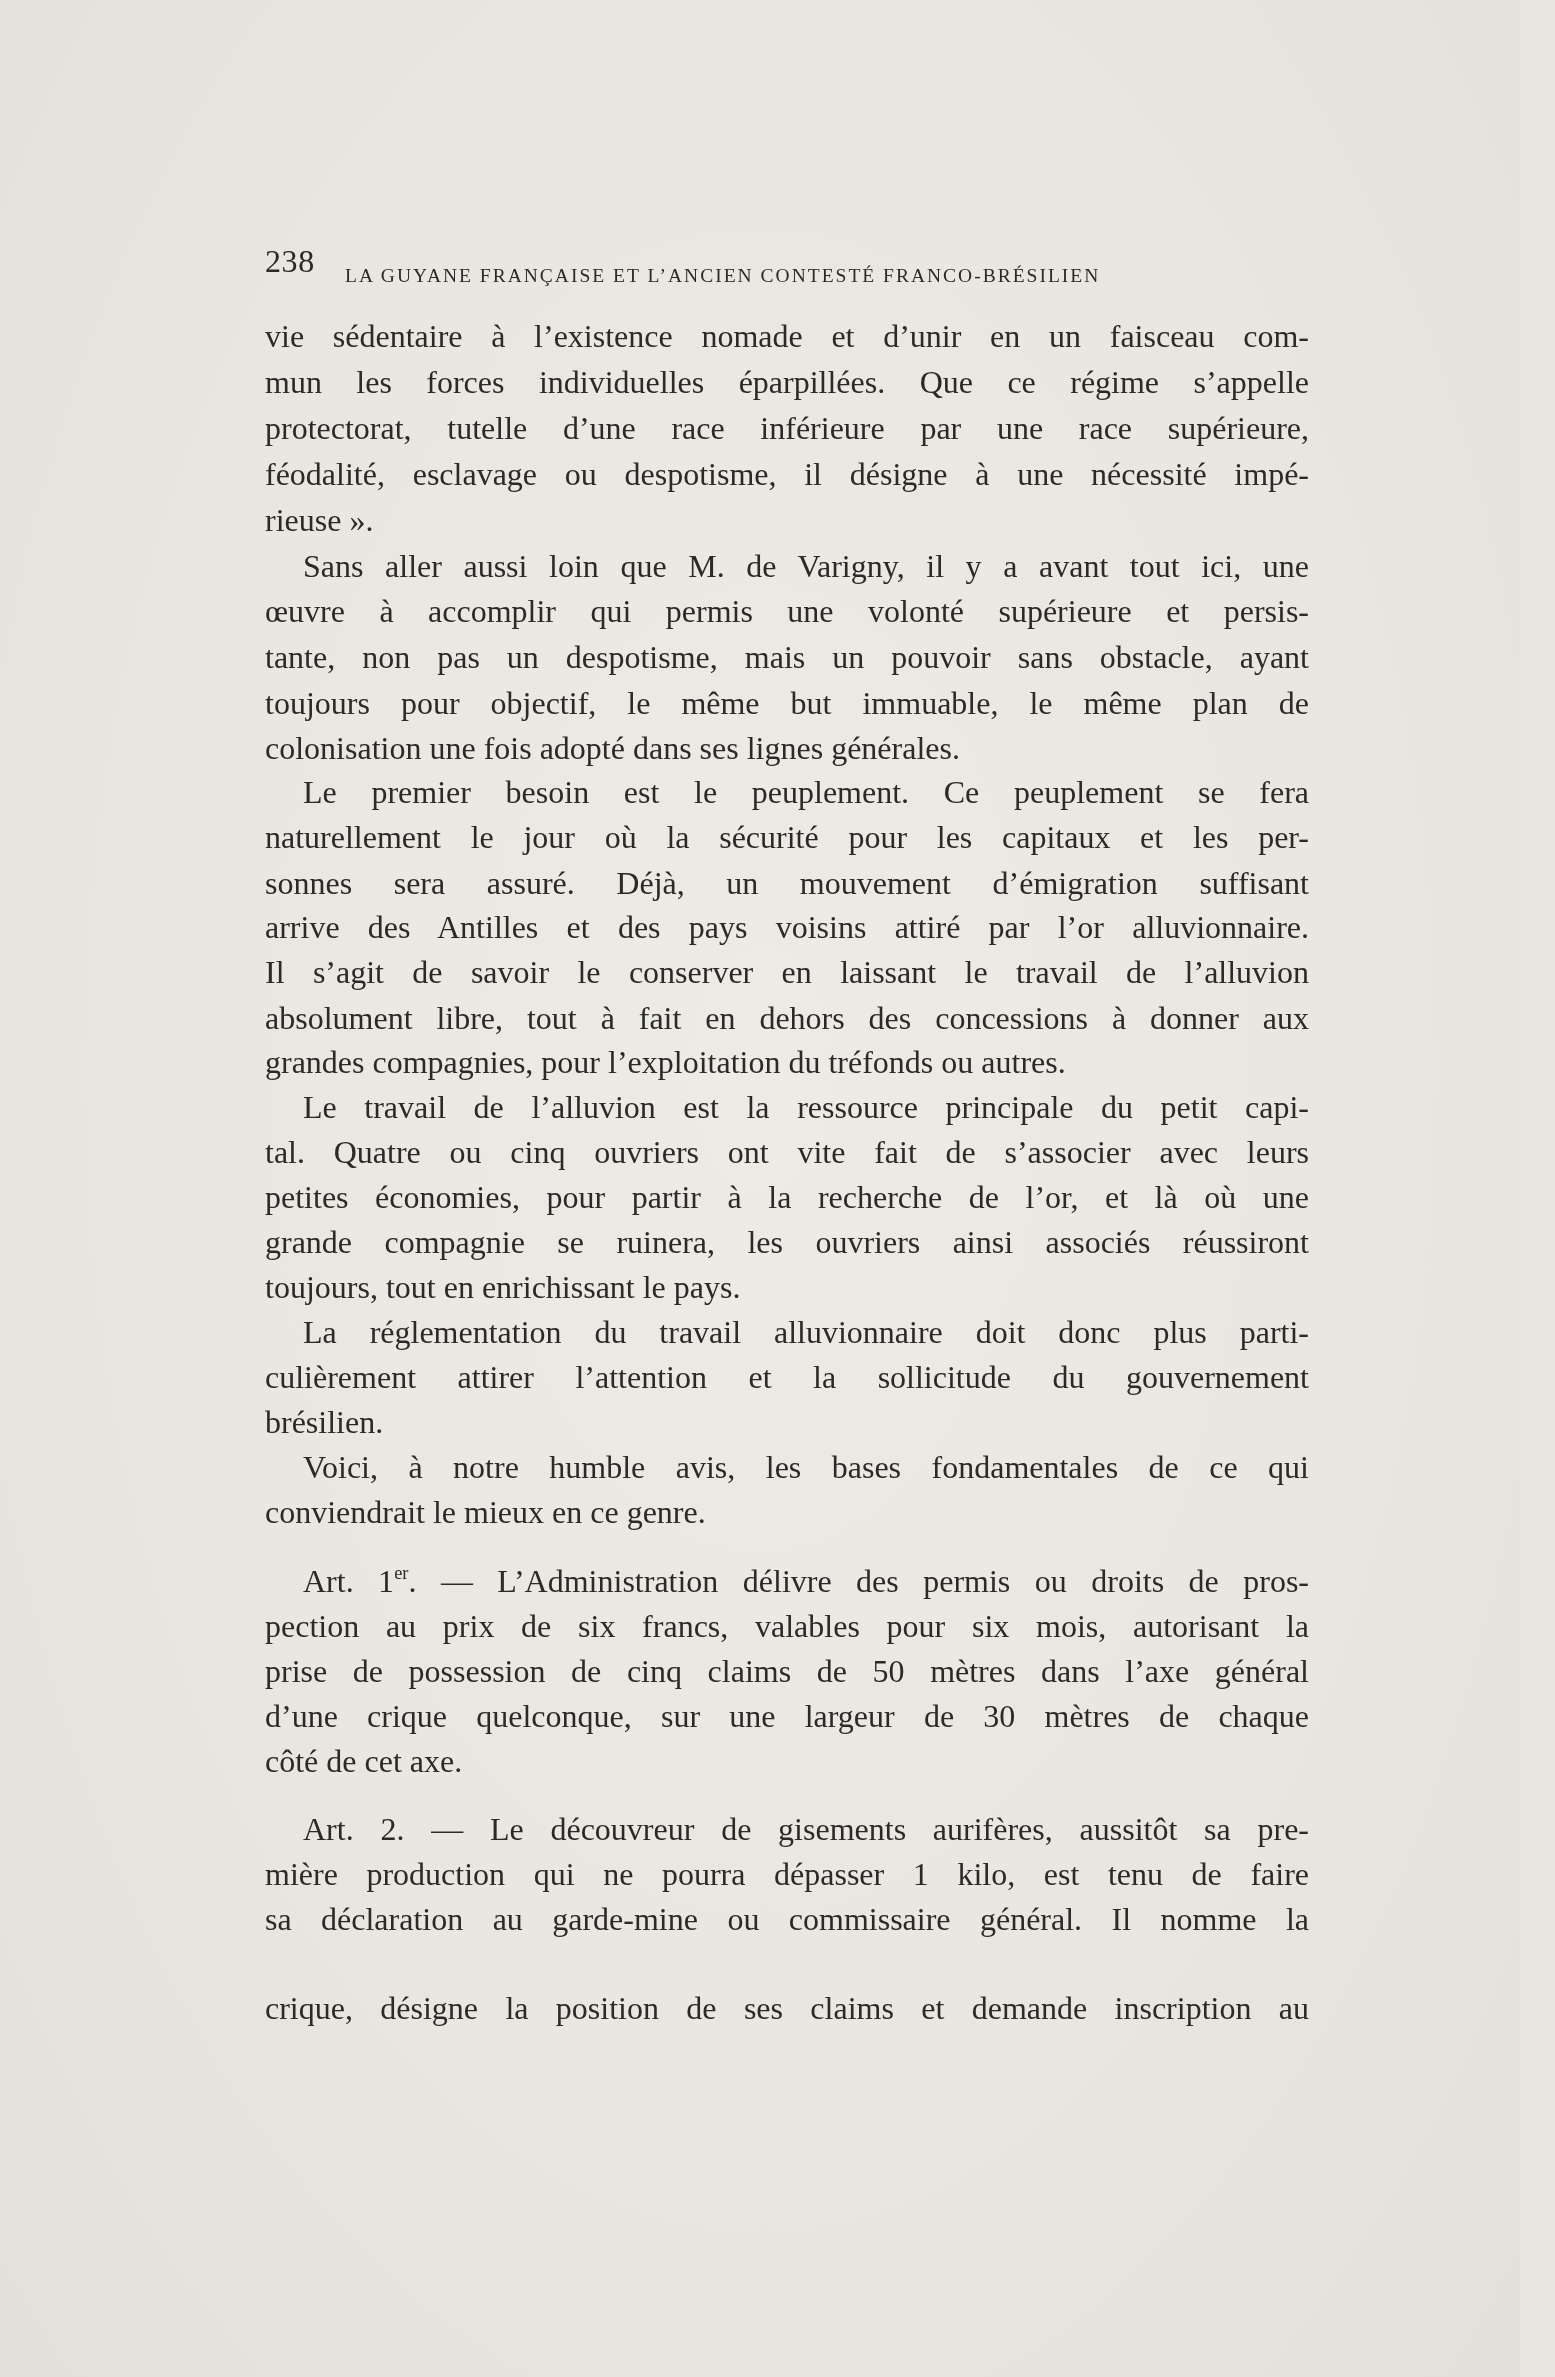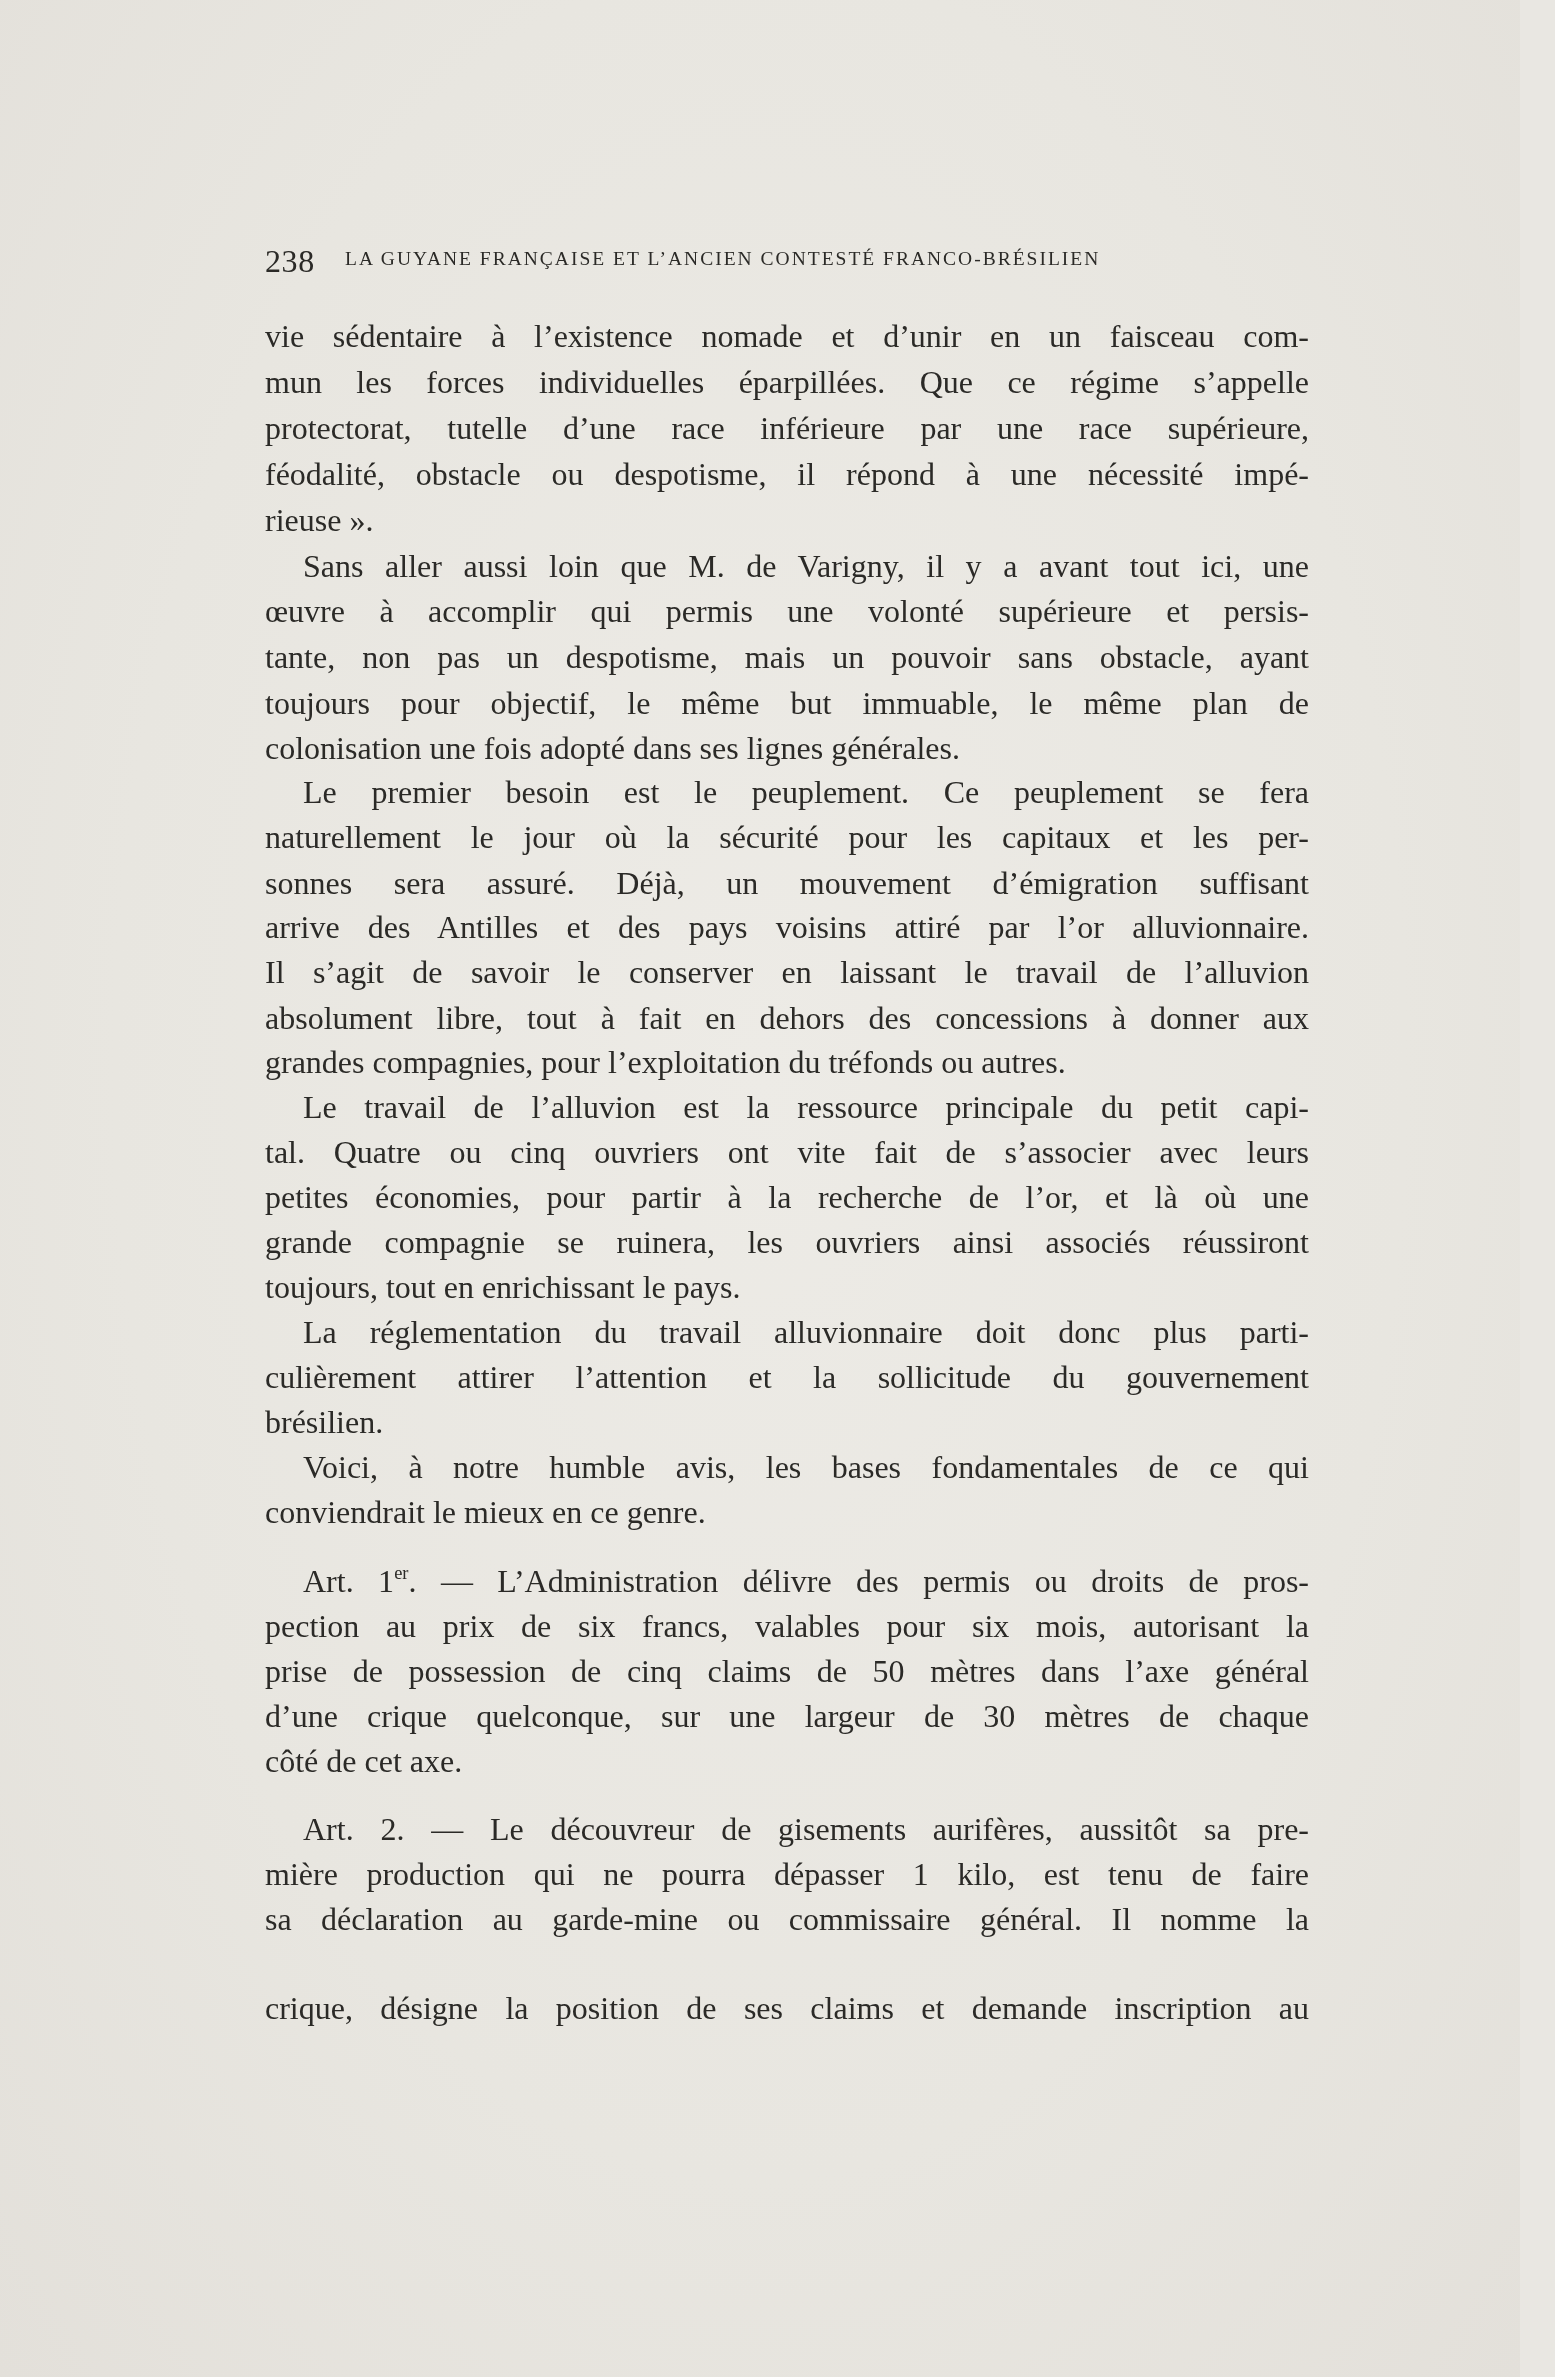--- a/index.html
+++ b/index.html
@@ -17,21 +17,21 @@
     }
     .header {
       position: absolute; left: 265px; top: 241px; width: 1044px;
       height: 40px; white-space: nowrap;
     }
     .page-number {
       position: absolute; left: 0; top: 0;
       font-size: 32px; line-height: 40px; letter-spacing: 0.6px;
     }
     .running-head {
-      position: absolute; left: 80px; top: 1px;
+      position: absolute; left: 80px; top: 18px;
       font-size: 19.5px; line-height: 34px; letter-spacing: 2px;
       text-transform: uppercase;
       font-variant: small-caps;
     }
     .line {
       position: absolute; left: 265px; width: 1044px;
       font-size: 32px; line-height: 40px; height: 40px;
       white-space: nowrap;
       text-align: justify; text-align-last: justify;
       overflow: visible;
@@ -47,21 +47,21 @@
 
   <div class="header">
     <span class="page-number">238</span>
     <span class="running-head">la guyane française et l’ancien contesté franco-brésilien</span>
   </div>
 
   <div id="body-text">
       <div class="line" style="top: 316px;">vie sédentaire à l’existence nomade et d’unir en un faisceau com-</div>
       <div class="line" style="top: 362px;">mun les forces individuelles éparpillées. Que ce régime s’appelle</div>
       <div class="line" style="top: 408px;">protectorat, tutelle d’une race inférieure par une race supérieure,</div>
-      <div class="line" style="top: 454px;">féodalité, obstacle ou despotisme, il répond à une nécessité impé-</div>
+      <div class="line" style="top: 454px;">féodalité, esclavage ou despotisme, il désigne à une nécessité impé-</div>
       <div class="line last" style="top: 500px;">rieuse ».</div>
       <div class="line indent" style="top: 546px;">Sans aller aussi loin que M. de Varigny, il y a avant tout ici, une</div>
       <div class="line" style="top: 591px;">œuvre à accomplir qui permis une volonté supérieure et persis-</div>
       <div class="line" style="top: 637px;">tante, non pas un despotisme, mais un pouvoir sans obstacle, ayant</div>
       <div class="line" style="top: 683px;">toujours pour objectif, le même but immuable, le même plan de</div>
       <div class="line last" style="top: 728px;">colonisation une fois adopté dans ses lignes générales.</div>
       <div class="line indent" style="top: 772px;">Le premier besoin est le peuplement. Ce peuplement se fera</div>
       <div class="line" style="top: 817px;">naturellement le jour où la sécurité pour les capitaux et les per-</div>
       <div class="line" style="top: 863px;">sonnes sera assuré. Déjà, un mouvement d’émigration suffisant</div>
       <div class="line" style="top: 907px;">arrive des Antilles et des pays voisins attiré par l’or alluvionnaire.</div>

